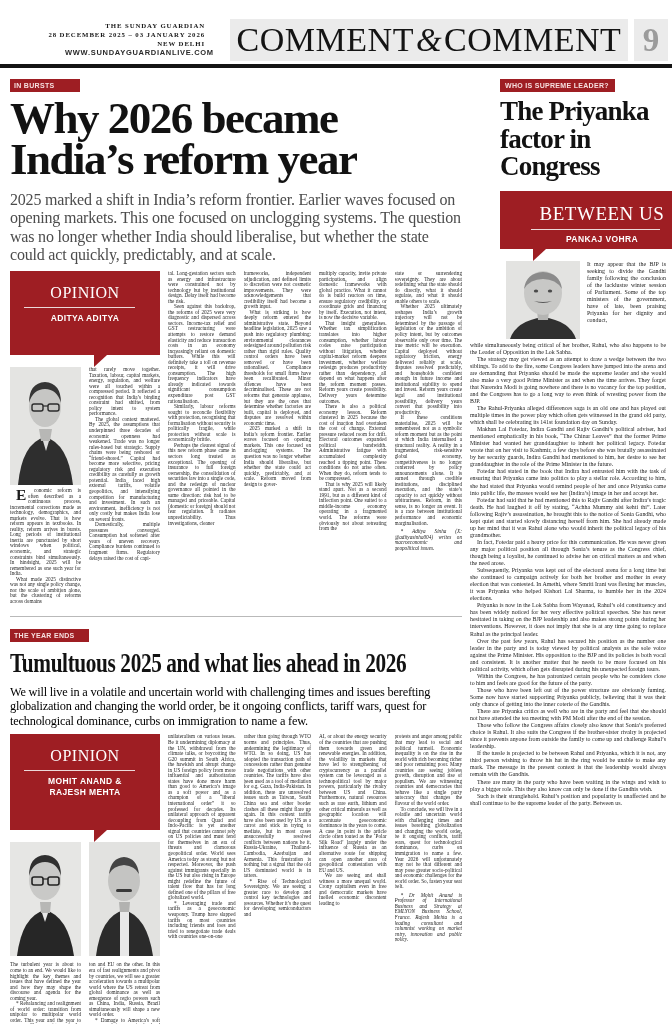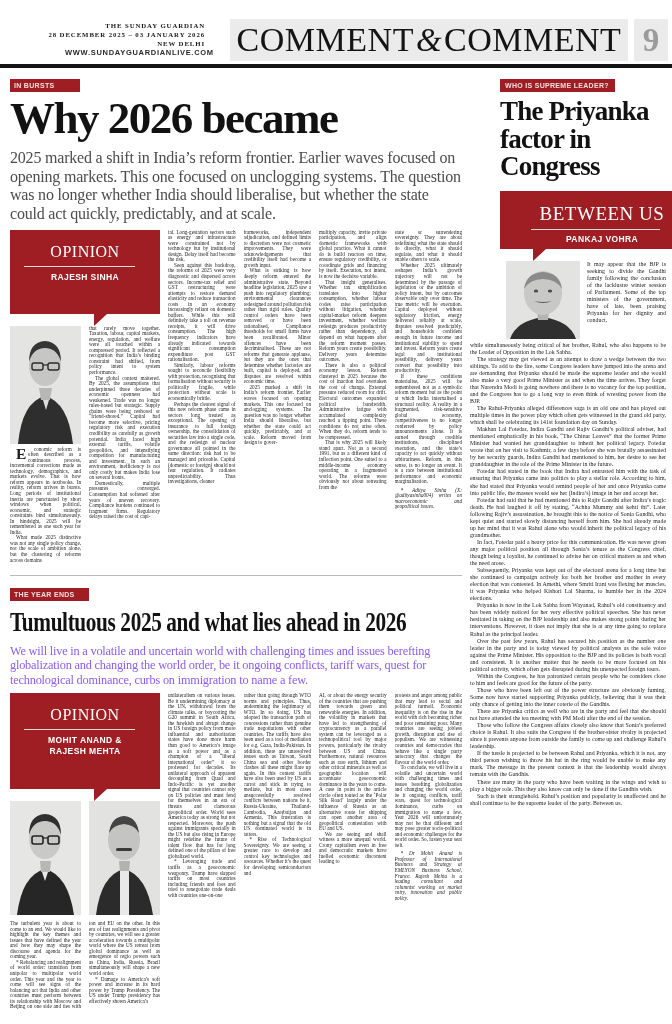--- a/index.html
+++ b/index.html
@@ -22,21 +22,21 @@
   .k{display:inline-block;background:#9e1e23;color:#f6dfdf;font-family:"Liberation Sans",sans-serif;
      font-weight:bold;font-size:7px;line-height:13px;letter-spacing:.3px;}
   
   .zone-left{position:absolute;left:10px;top:74px;width:452px;}
   .zone-right{position:absolute;left:470px;top:74px;width:196px;}
   
   .h1{font-weight:bold;font-size:45px;line-height:.92;letter-spacing:-1.5px;color:#121212;margin:6px 0 10px;}
   .sf1{font-size:16px;line-height:1.16;color:#4c4c4c;letter-spacing:-.2px;}
   .h2{font-weight:bold;font-size:28px;letter-spacing:-.5px;color:#121212;white-space:nowrap;
       transform:scaleX(.76);transform-origin:0 50%;margin:5px 0 6px;}
-  .sf2{font-size:12.3px;line-height:1.18;color:#8b5cf6;letter-spacing:-.2px;}
+  .sf2{font-size:12.3px;line-height:1.18;color:#000000;letter-spacing:-.2px;}
   .h3{font-weight:bold;font-size:27px;line-height:1.02;letter-spacing:-.8px;color:#121212;margin:6px 0 10px 30px;}
   .artdiv{height:1px;background:#b9b9b9;margin:9px 0 7px;}
   
   .bub{position:relative;background:#9e1e23;color:#fff;text-align:center;}
   .bub:after{content:"";position:absolute;top:100%;left:56%;width:0;height:0;
     border-top:12px solid #9e1e23;border-right:13px solid transparent;}
   .bub.tail-left:after{left:18%;}
   .bub .lbl{font-size:16px;letter-spacing:.5px;padding-top:13px;}
   .bub .lbl-big{font-size:19px;letter-spacing:.5px;padding-top:12px;}
   .bub .dv{height:1px;background:#ecd9d9;width:74%;margin:5px 0 5px 9%;}
@@ -80,29 +80,30 @@
     <div class="mast-nine">9</div>
     <div class="mast-rule"></div>
   </div>
 
   <div class="zone-left">
 
     <div>
       <span class="k" style="padding:0 26px 0 4px;">IN BURSTS</span>
       <div class="h1">
         <div>Why 2026 became</div>
+        <div>India’s reform year</div>
       </div>
       <div class="sf1">2025 marked a shift in India’s reform frontier. Earlier waves focused on opening markets. This one focused on unclogging systems. The question was no longer whether India should liberalise, but whether the state could act quickly, predictably, and at scale.</div>
 
       <div class="cols" style="height:336px;">
         <div class="grp">
           <div class="bub" style="height:84px;">
             <div class="lbl">OPINION</div>
             <div class="dv"></div>
-            <div class="auth">RAJESH SINHA</div>
+            <div class="auth">ADITYA ADITYA</div>
           </div>
           <div class="grp-row" style="height:240px;">
             <div class="col bt">
               <svg class="photo" width="71" height="118" viewBox="0 0 71 118">
                 <rect width="71" height="118" fill="#e4e4e2"></rect>
                 <path d="M8 118 Q12 76 35 70 Q58 76 63 118 Z" fill="#2e2e2e"></path>
                 <path d="M29 62 h13 l-2 12 h-9 Z" fill="#b7b7b5"></path>
                 <path d="M33 74 l3 10 l3 -10 Z" fill="#dedede"></path>
                 <ellipse cx="35" cy="40" rx="16" ry="20" fill="#c6c6c4"></ellipse>
                 <path d="M19 36 Q19 16 35 15 Q51 16 51 36 Q47 22 35 22 Q23 22 19 36 Z" fill="#353535"></path>

